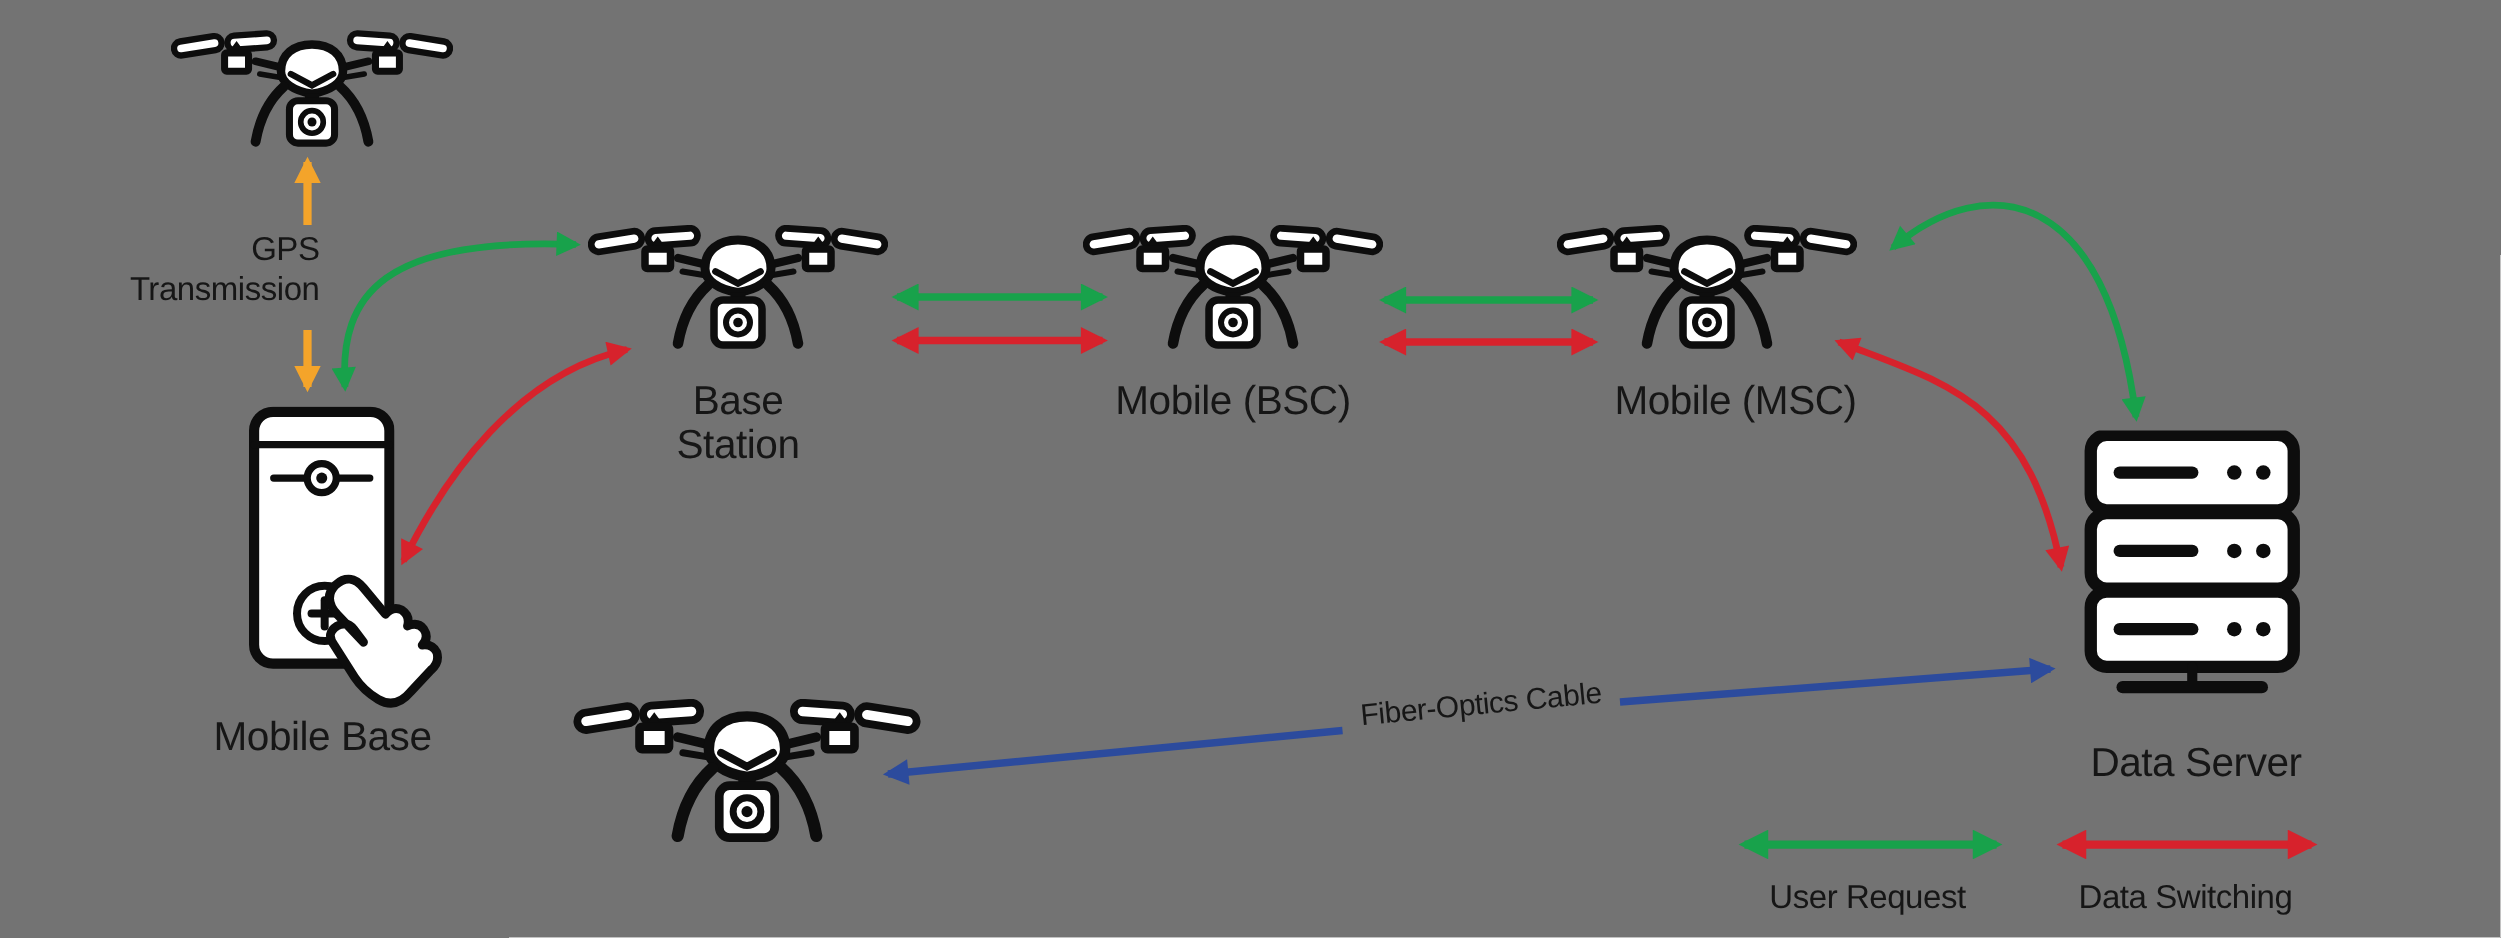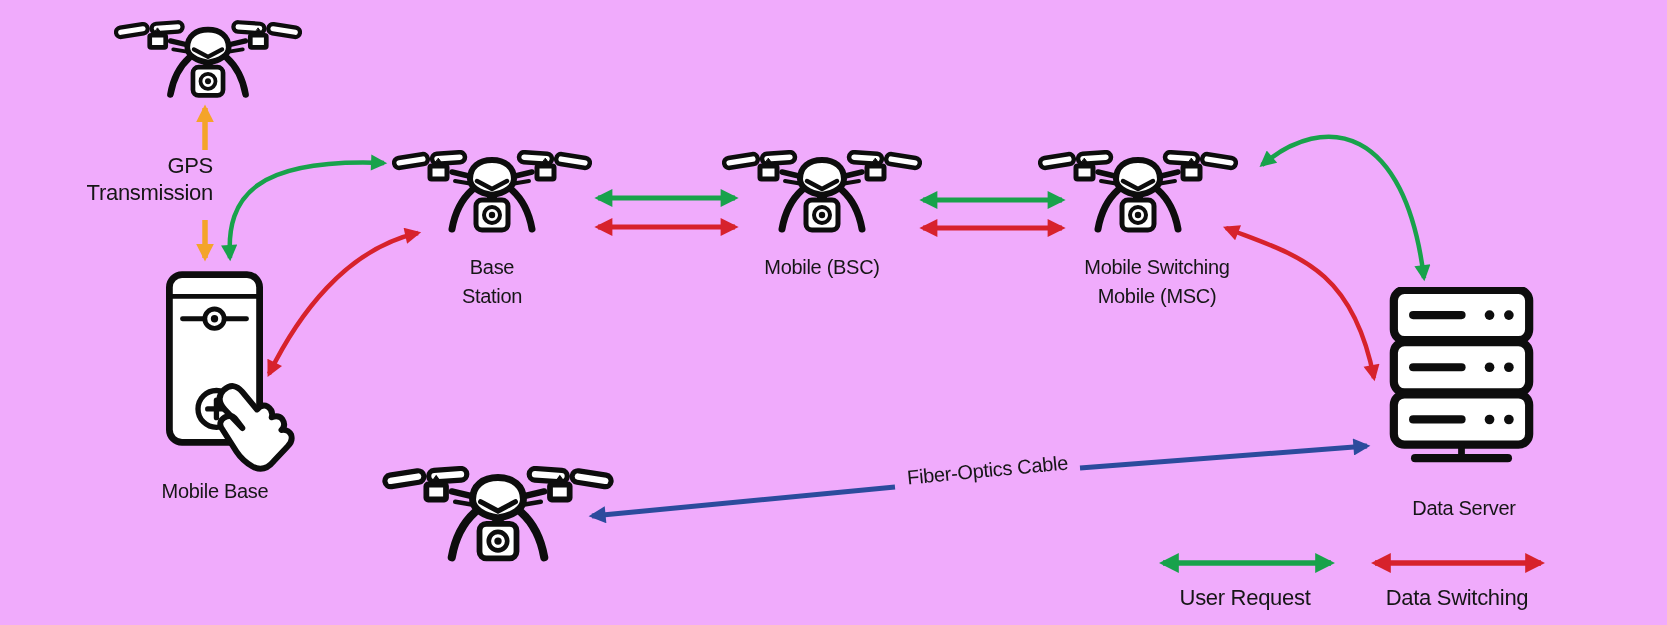--- a/index.html
+++ b/index.html
@@ -1,19 +1,19 @@
 <!DOCTYPE html>
 <html><head>
 <meta charset="utf-8">
 <style>
   html,body{margin:0;padding:0;background:#fff;}
-  #stage{position:relative;width:1667px;height:625px;background:#f0abfc;overflow:hidden;
+  #stage{position:relative;width:1667px;height:625px;background:#737373;overflow:hidden;
          font-family:"Liberation Sans","DejaVu Sans",sans-serif;}
   #arrow-layer{position:absolute;left:0;top:0;}
-  .lbl{position:absolute;color:#161616;font-size:20px;line-height:29px;
+  .lbl{position:absolute;color:#161616;font-size:27px;line-height:29px;
        text-align:center;letter-spacing:-0.3px;white-space:nowrap;}
   .lbl.big{font-size:22px;}
   .gps-lbl{text-align:right;line-height:27px;}
   .fiber-lbl{transform:rotate(-5.4deg);transform-origin:50% 50%;font-size:20px;}
 </style>
 </head>
 <body>
 
 <div id="stage">
 
@@ -148,21 +148,20 @@
   <div class="lbl" style="left:392px;top:253px;width:200px;">
     <div>Base</div>
     <div>Station</div>
   </div>
 
   <div class="lbl" style="left:722px;top:253px;width:200px;">
     <div>Mobile (BSC)</div>
   </div>
 
   <div class="lbl" style="left:1032px;top:253px;width:250px;">
-    <div>Mobile Switching</div>
     <div>Mobile (MSC)</div>
   </div>
 
   <div class="lbl" style="left:1364px;top:494px;width:200px;">Data Server</div>
 
   <div class="lbl fiber-lbl" style="left:885px;top:456px;width:205px;">Fiber-Optics Cable</div>
 
   <div class="lbl big" style="left:1145px;top:583px;width:200px;">User Request</div>
   <div class="lbl big" style="left:1357px;top:583px;width:200px;">Data Switching</div>
 

